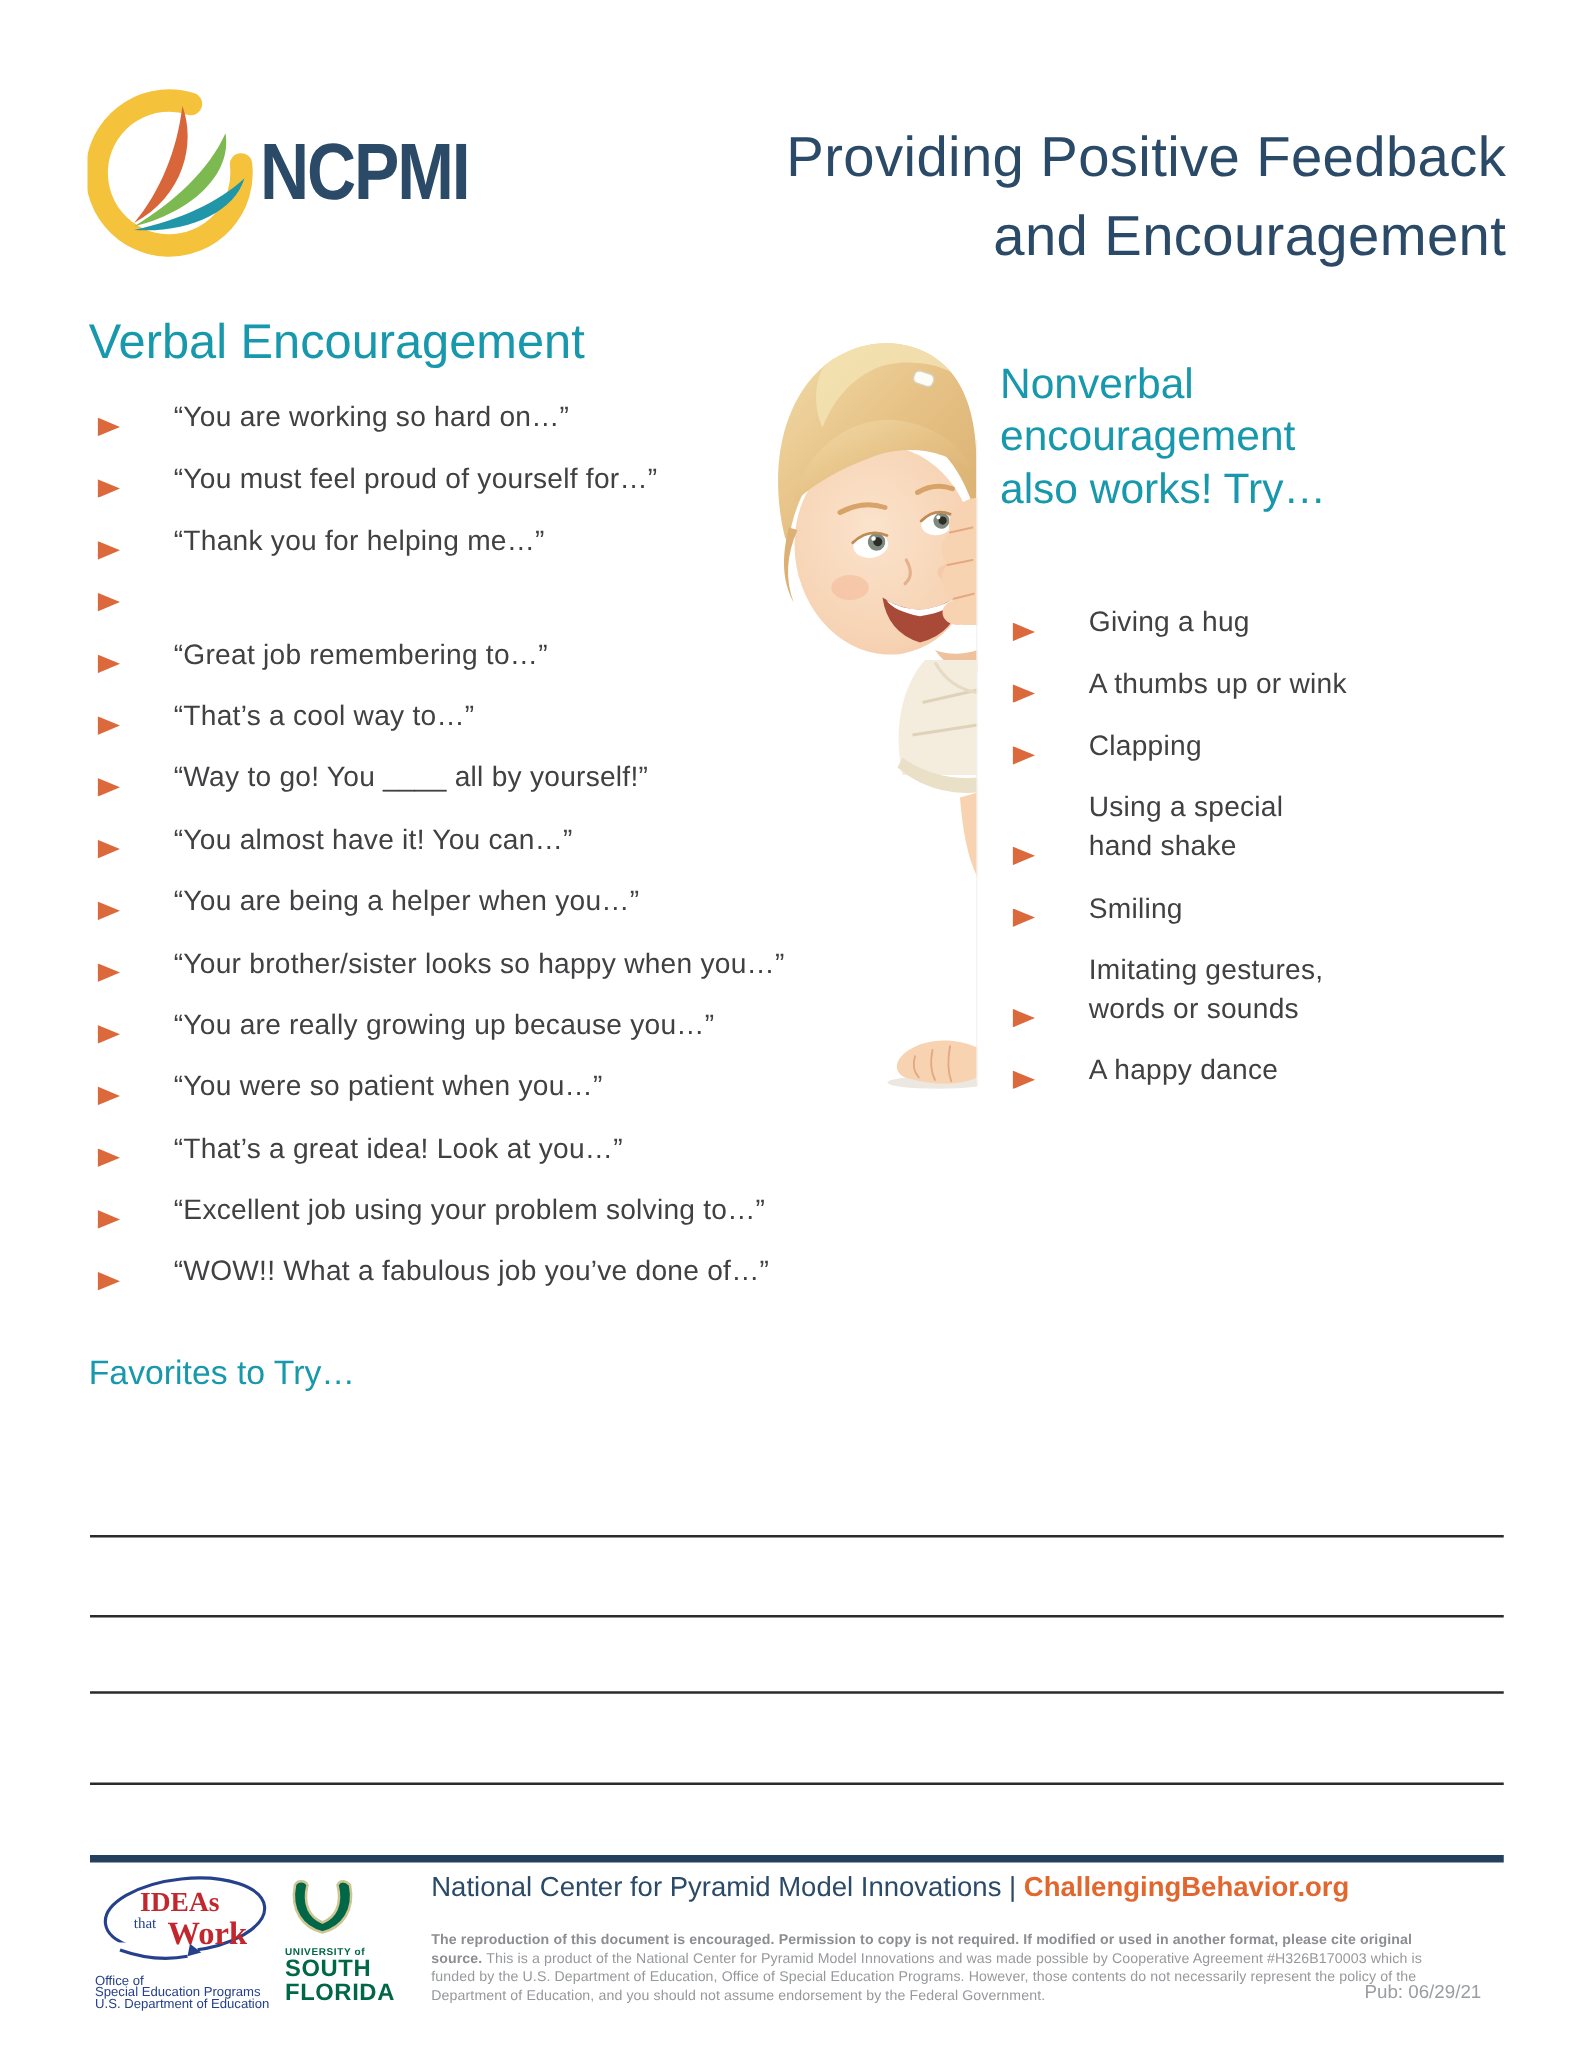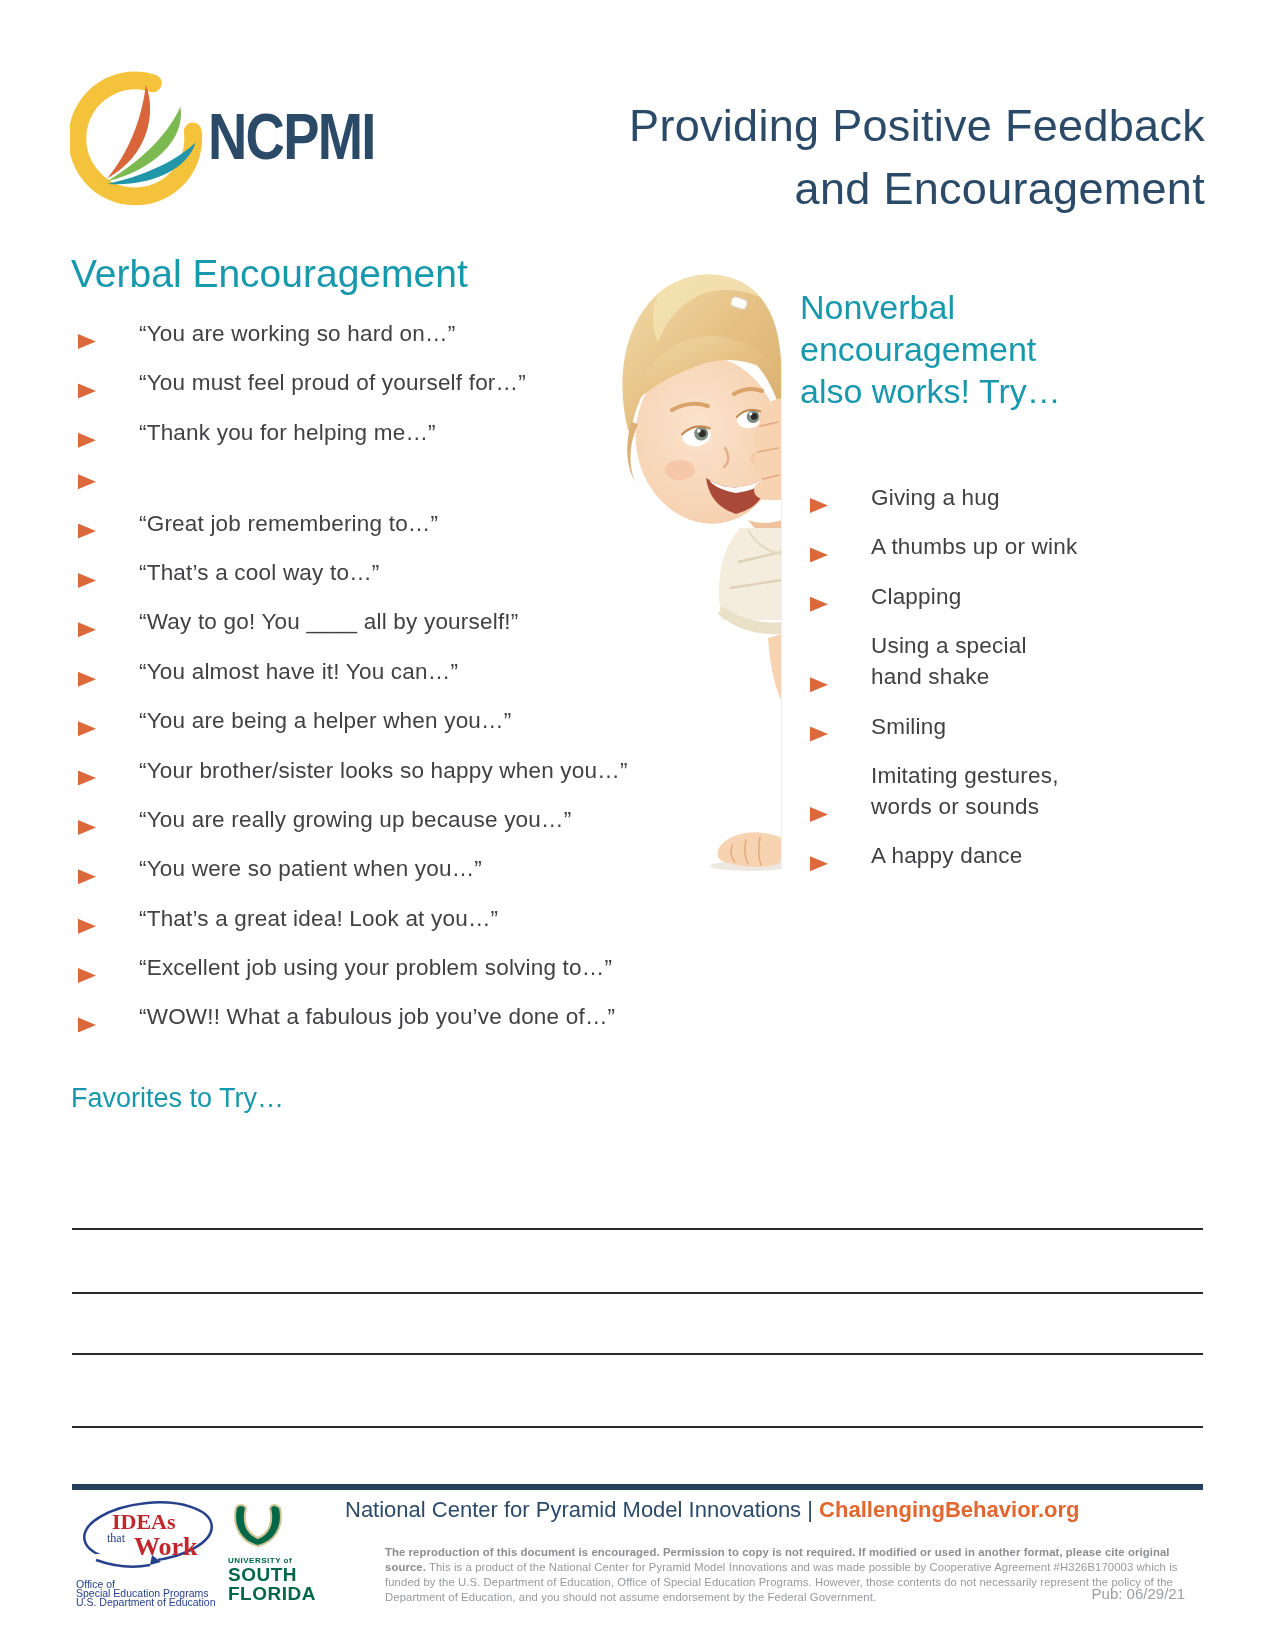--- a/index.html
+++ b/index.html
@@ -30,21 +30,21 @@
 
   
   .write-line { position:absolute; left:72px; width:1131px; height:2px; background:#2B2B2B; }
   .wl1 { top:1228px; } .wl2 { top:1292px; } .wl3 { top:1353px; } .wl4 { top:1426px; }
 
   
   .footer-bar { position:absolute; left:72px; top:1484px; width:1131px; height:6px; background:#24405E; }
   .footer-title { position:absolute; left:345px; top:1497px; font-size:22px; color:#2B4A68; }
   .footer-title .site { color:#E2672F; font-weight:bold; }
   .disclaimer { position:absolute; left:345px; top:1534px; width:795px;
-                font-size:11.3px; line-height:15px; color:#96989B; letter-spacing:.1px;margin-left:40px; }
+                font-size:11.3px; line-height:15px; color:#96989B; letter-spacing:.1px; }
   .disclaimer strong { color:#8B8D90; }
   .pub { position:absolute; right:90px; top:1585px; font-size:15px; color:#9B9DA0; }
 
   .ideas-logo { position:absolute; left:76px; top:1498px; width:160px; text-align:left; }
   .ideas-sub { font-size:10.5px; line-height:13px; color:#26418C; margin-top:-4px; }
   .usf-logo { position:absolute; left:228px; top:1502px; width:80px; text-align:left; color:#006747; }
   .usf-u1 { font-size:8px; font-weight:bold; letter-spacing:.5px; margin-top:2px; }
   .usf-u2 { font-size:19px; font-weight:bold; line-height:19px; letter-spacing:.5px; }
 
   .photo { position:absolute; left:598px; top:262px; width:190px; height:610px; }

